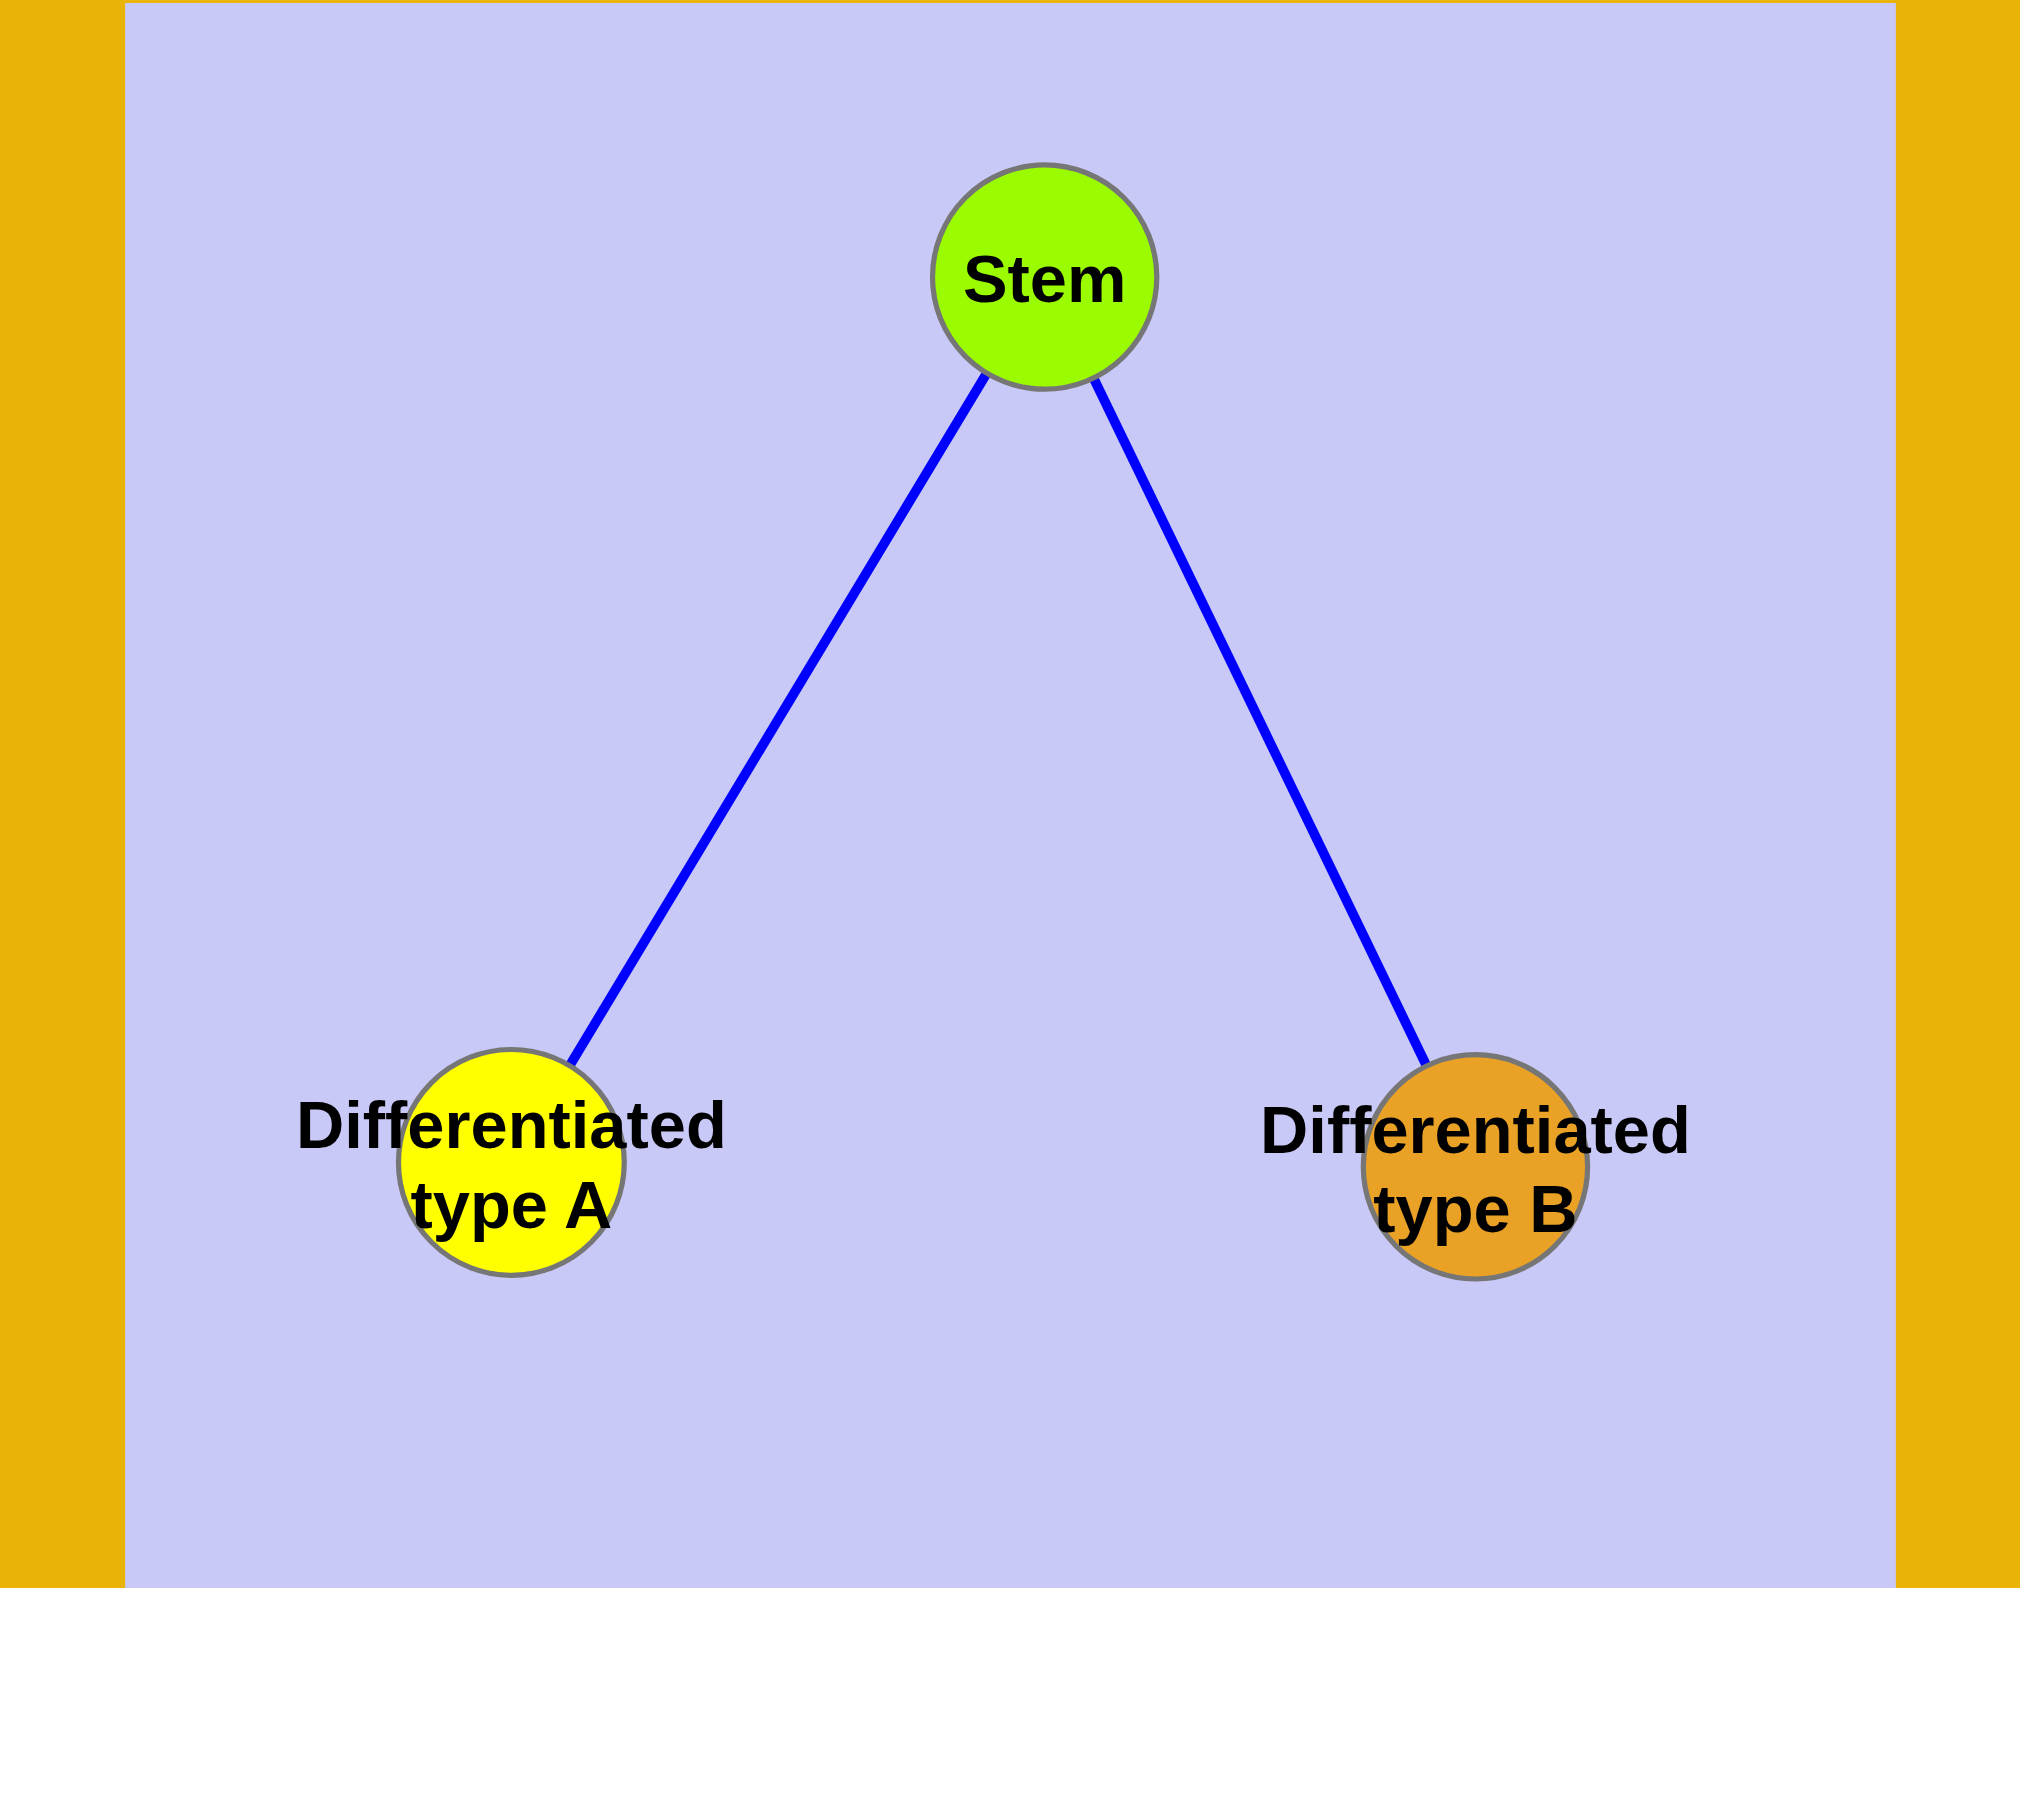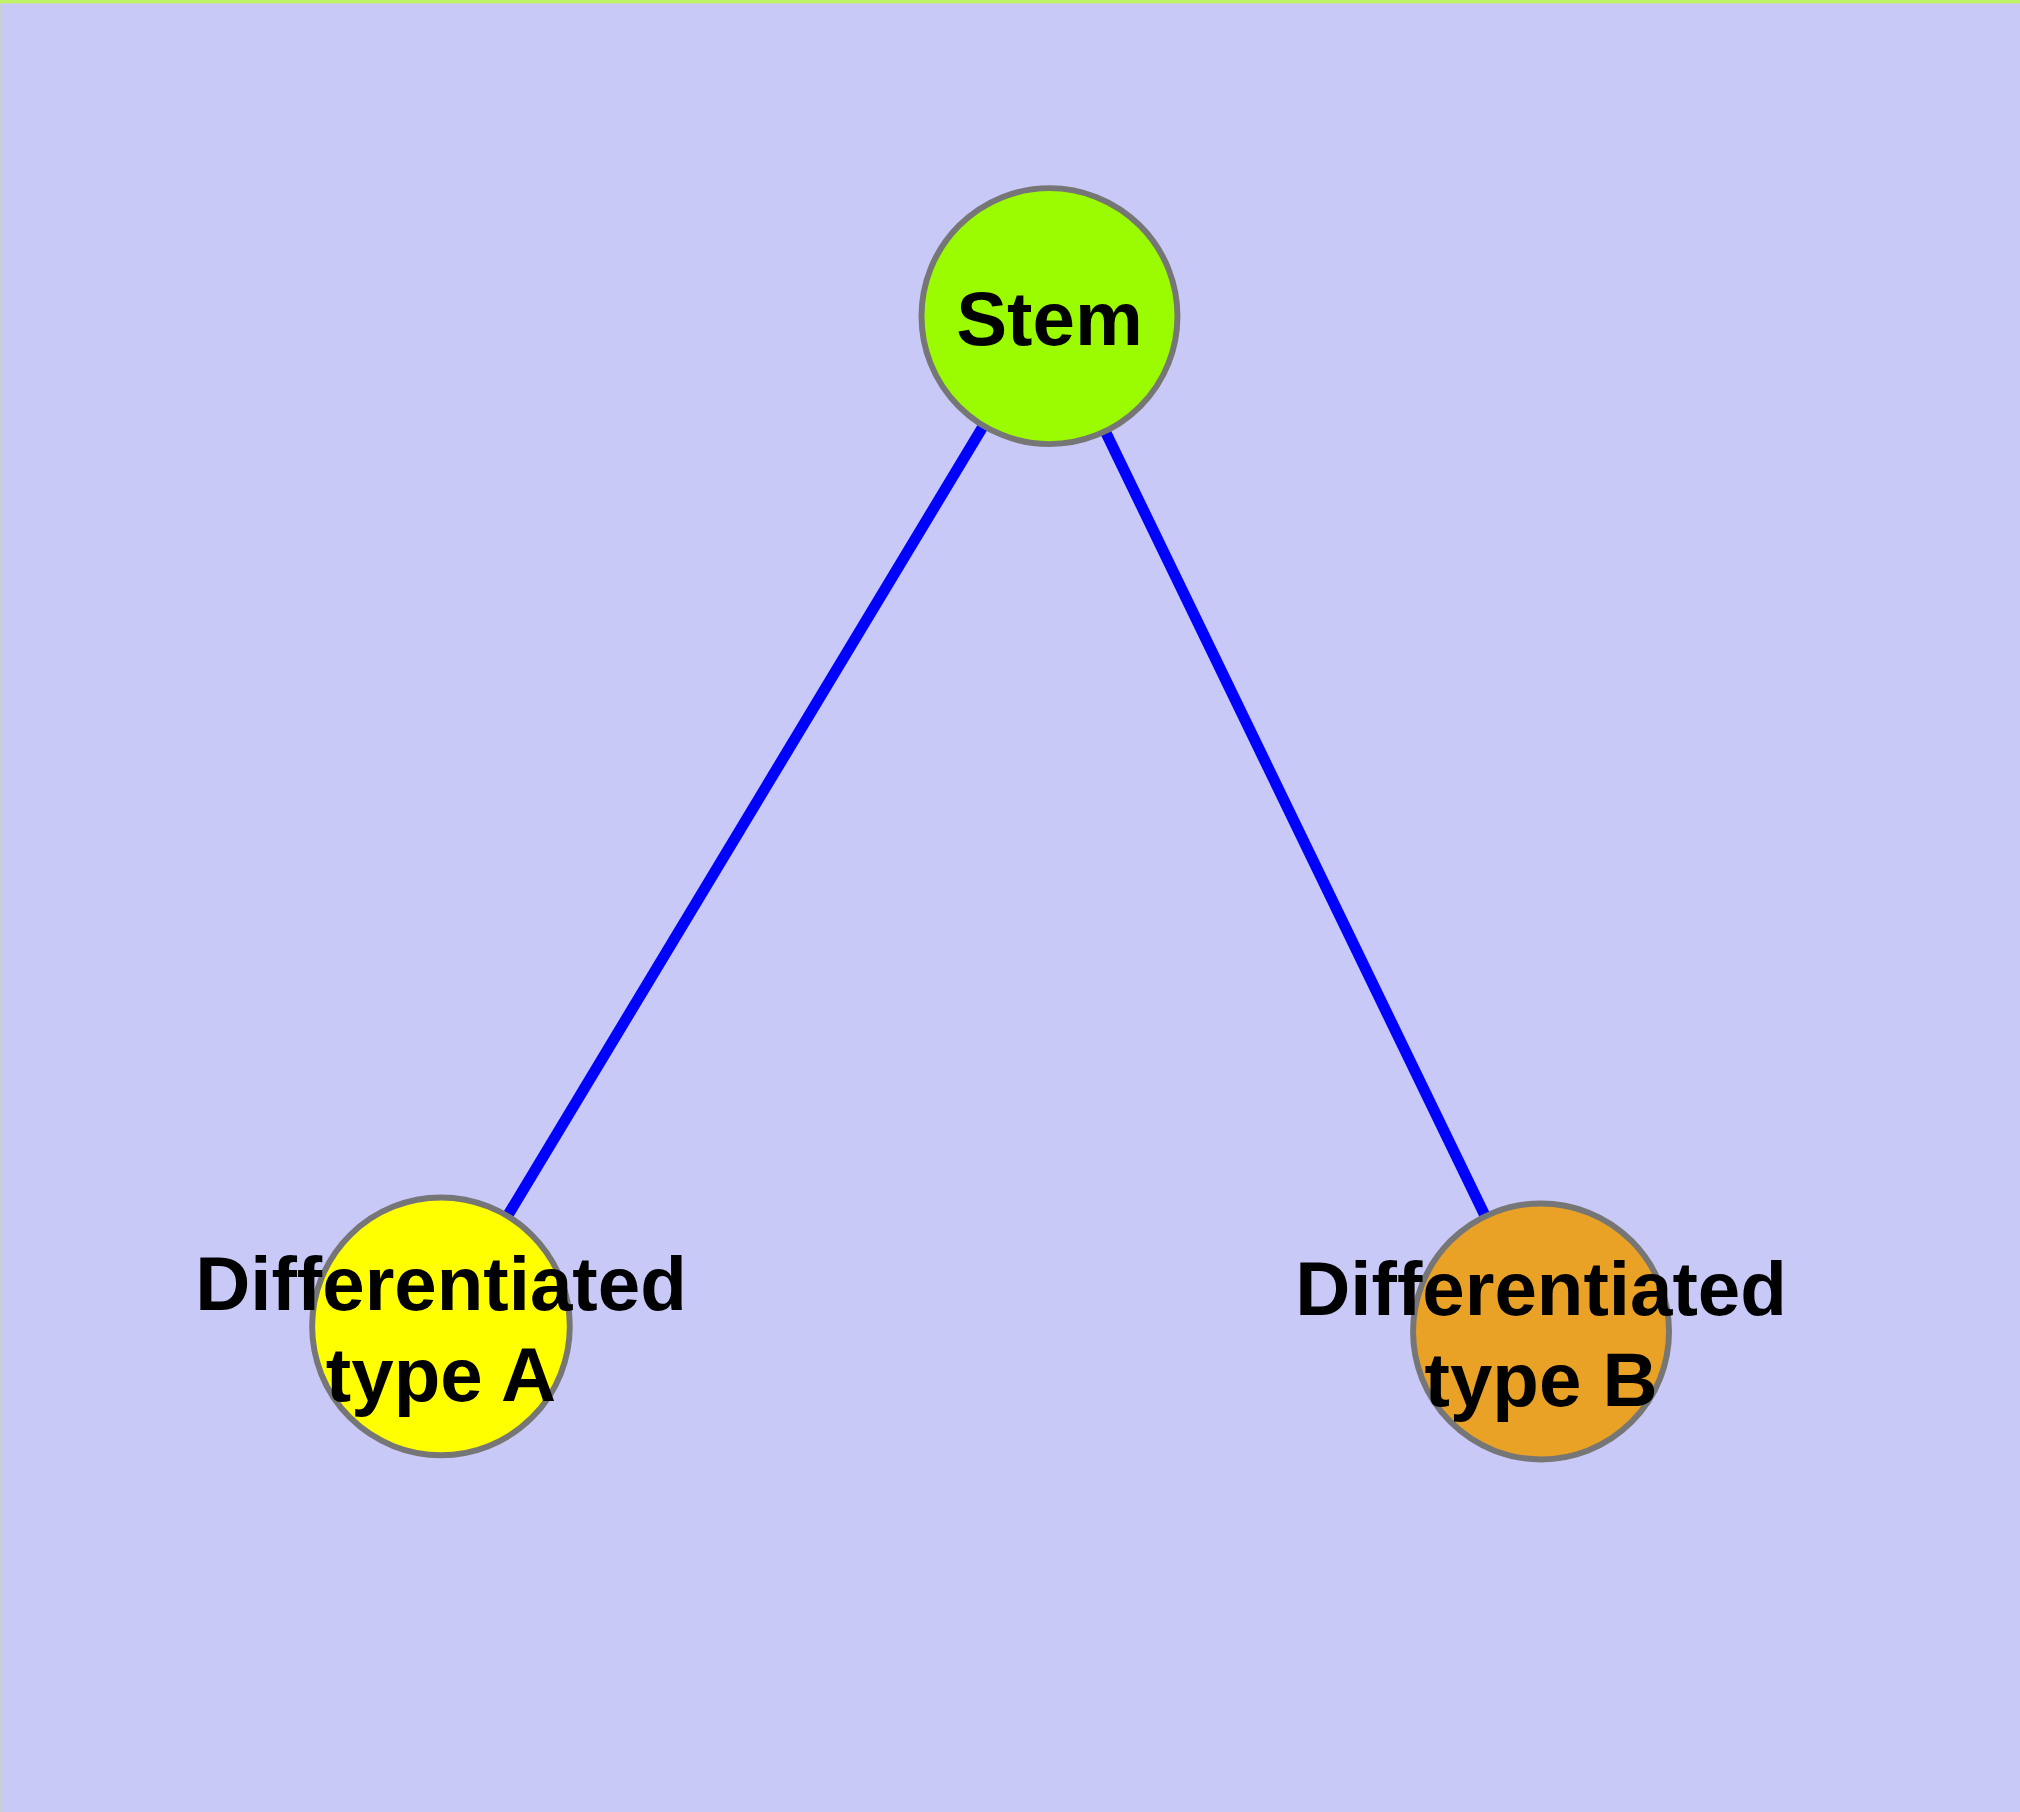--- a/index.html
+++ b/index.html
@@ -4,22 +4,22 @@
 <style>
   html, body {
     margin: 0;
     padding: 0;
     background: #ffffff;
     font-family: "Liberation Sans", sans-serif;
   }
   .figure {
     position: relative;
     width: 2021px;
-    height: 1812px;
-    background: #bef264;
+    height: 1588px;
+    background: #eab308;
     overflow: hidden;
   }
   .figure svg {
     position: absolute;
     top: 0;
     left: 0;
     width: 100%;
     height: 100%;
     display: block;
   }

